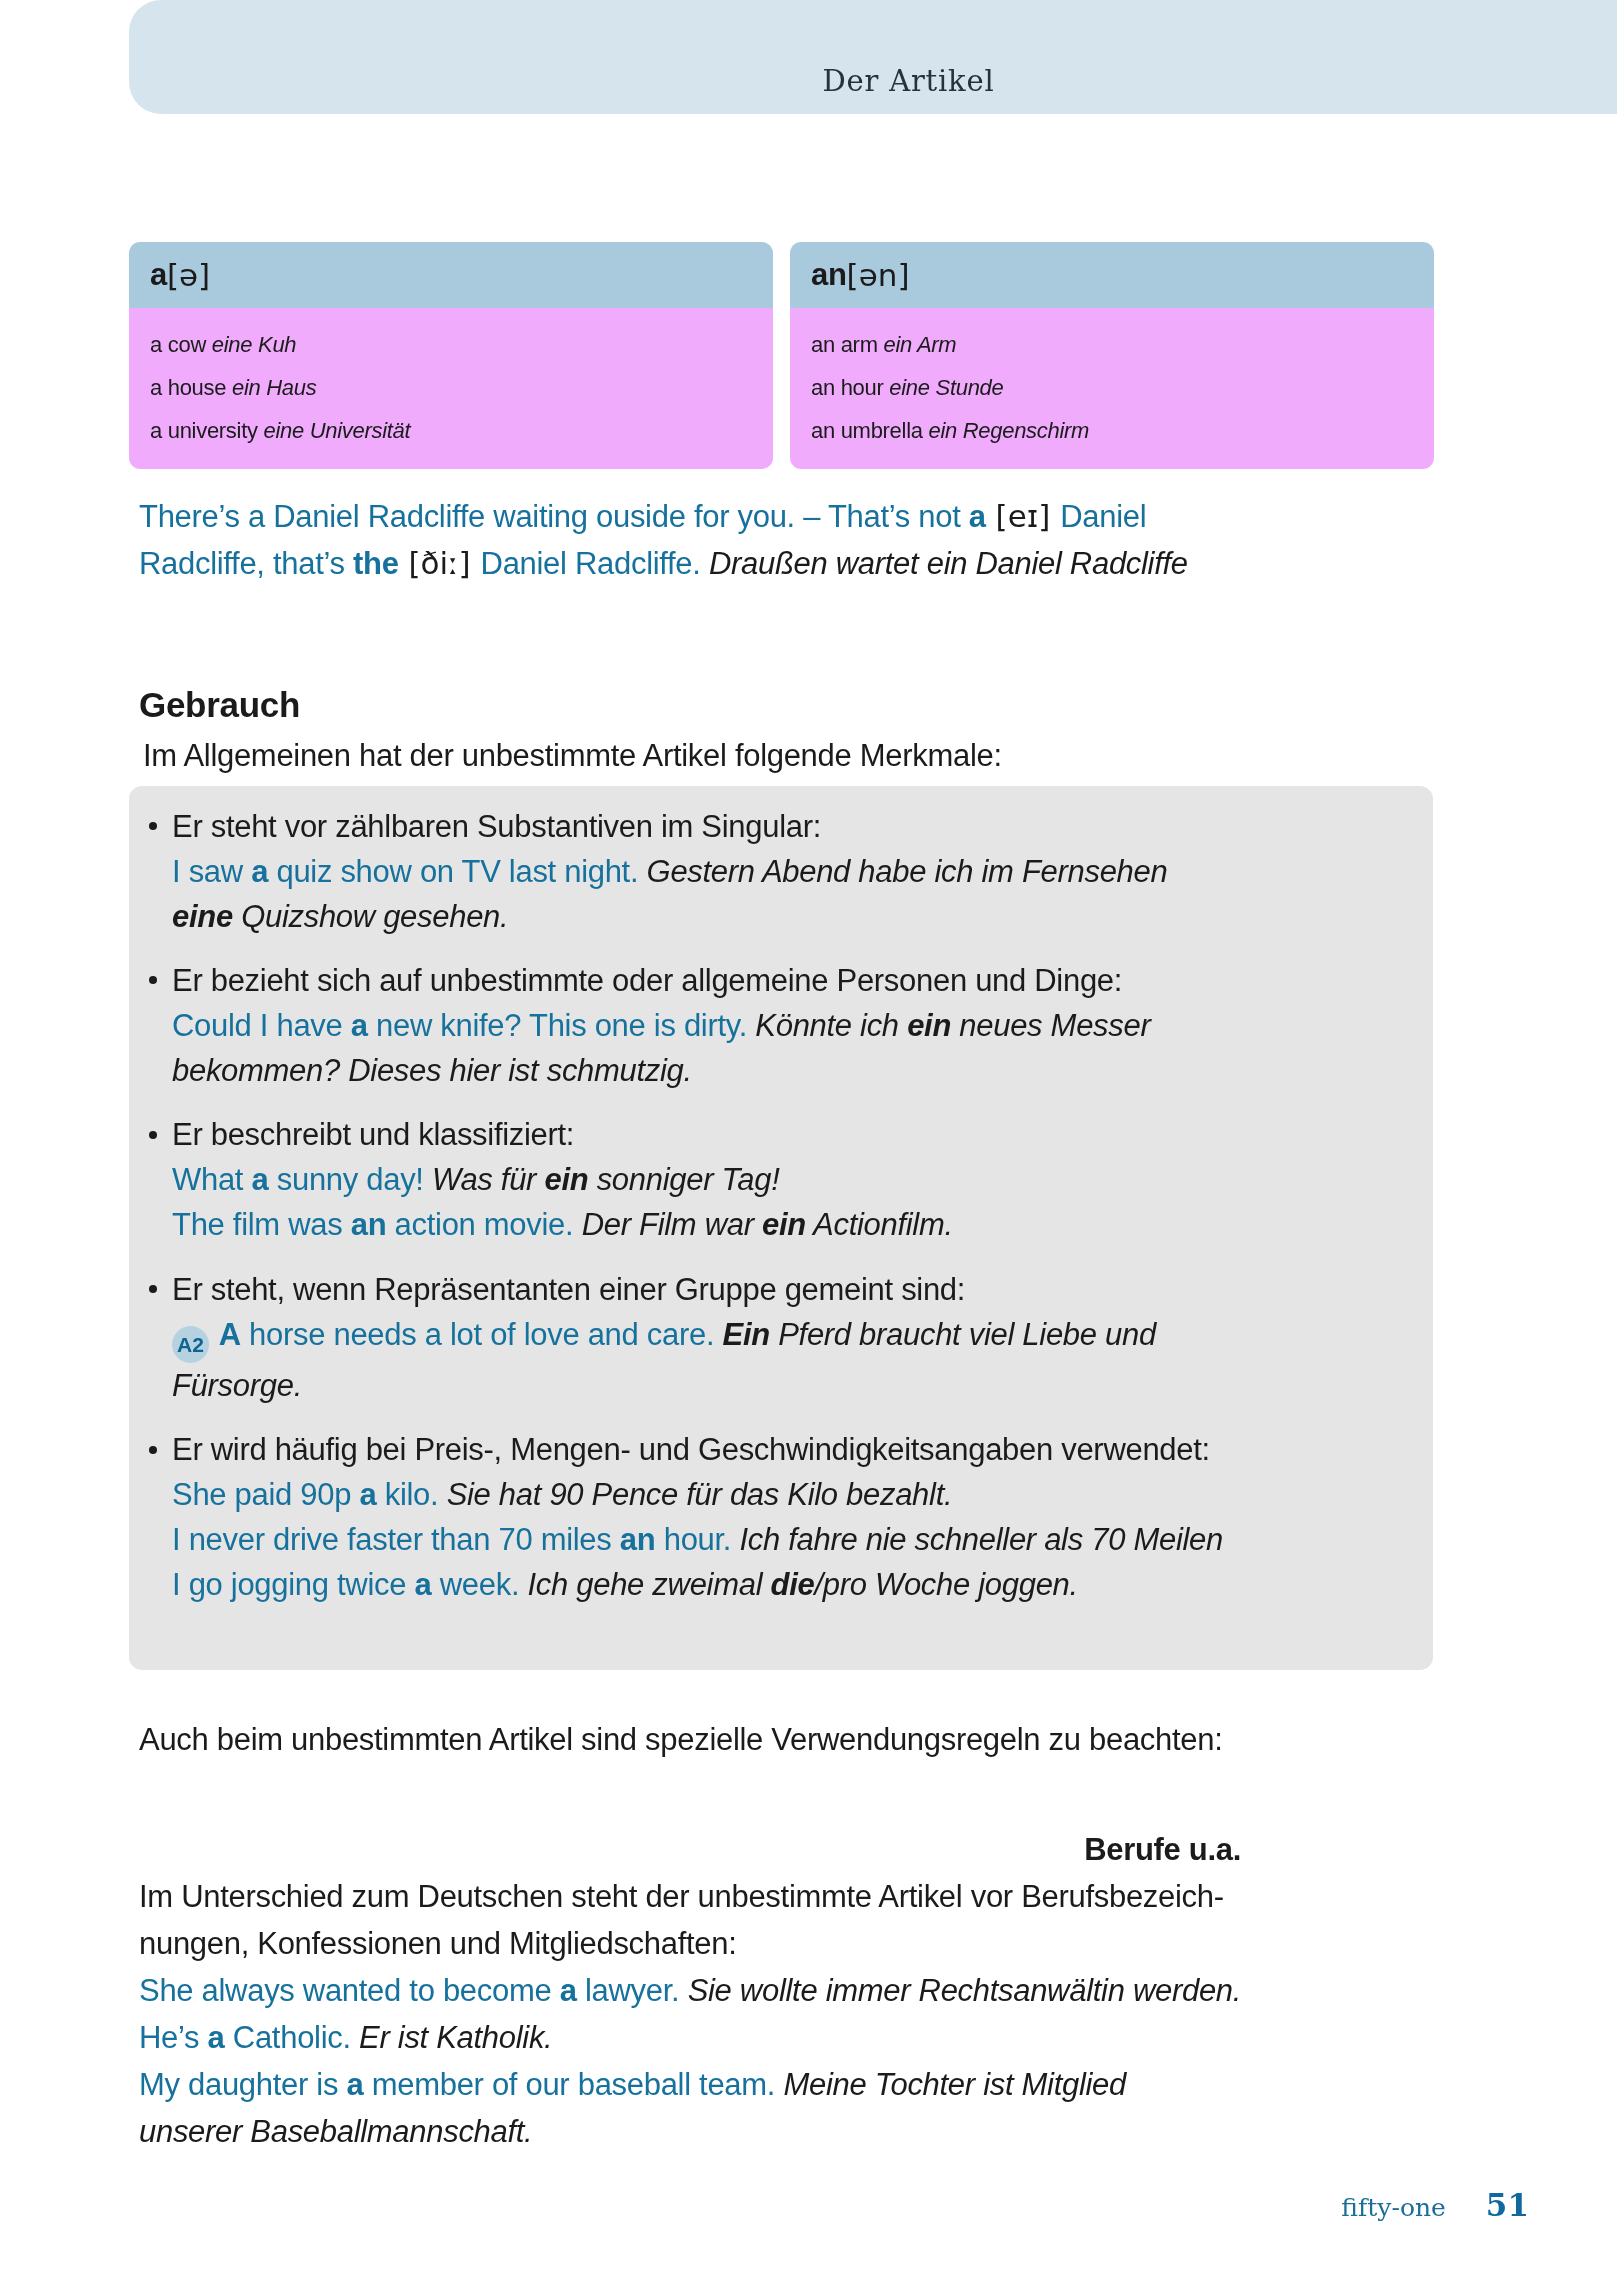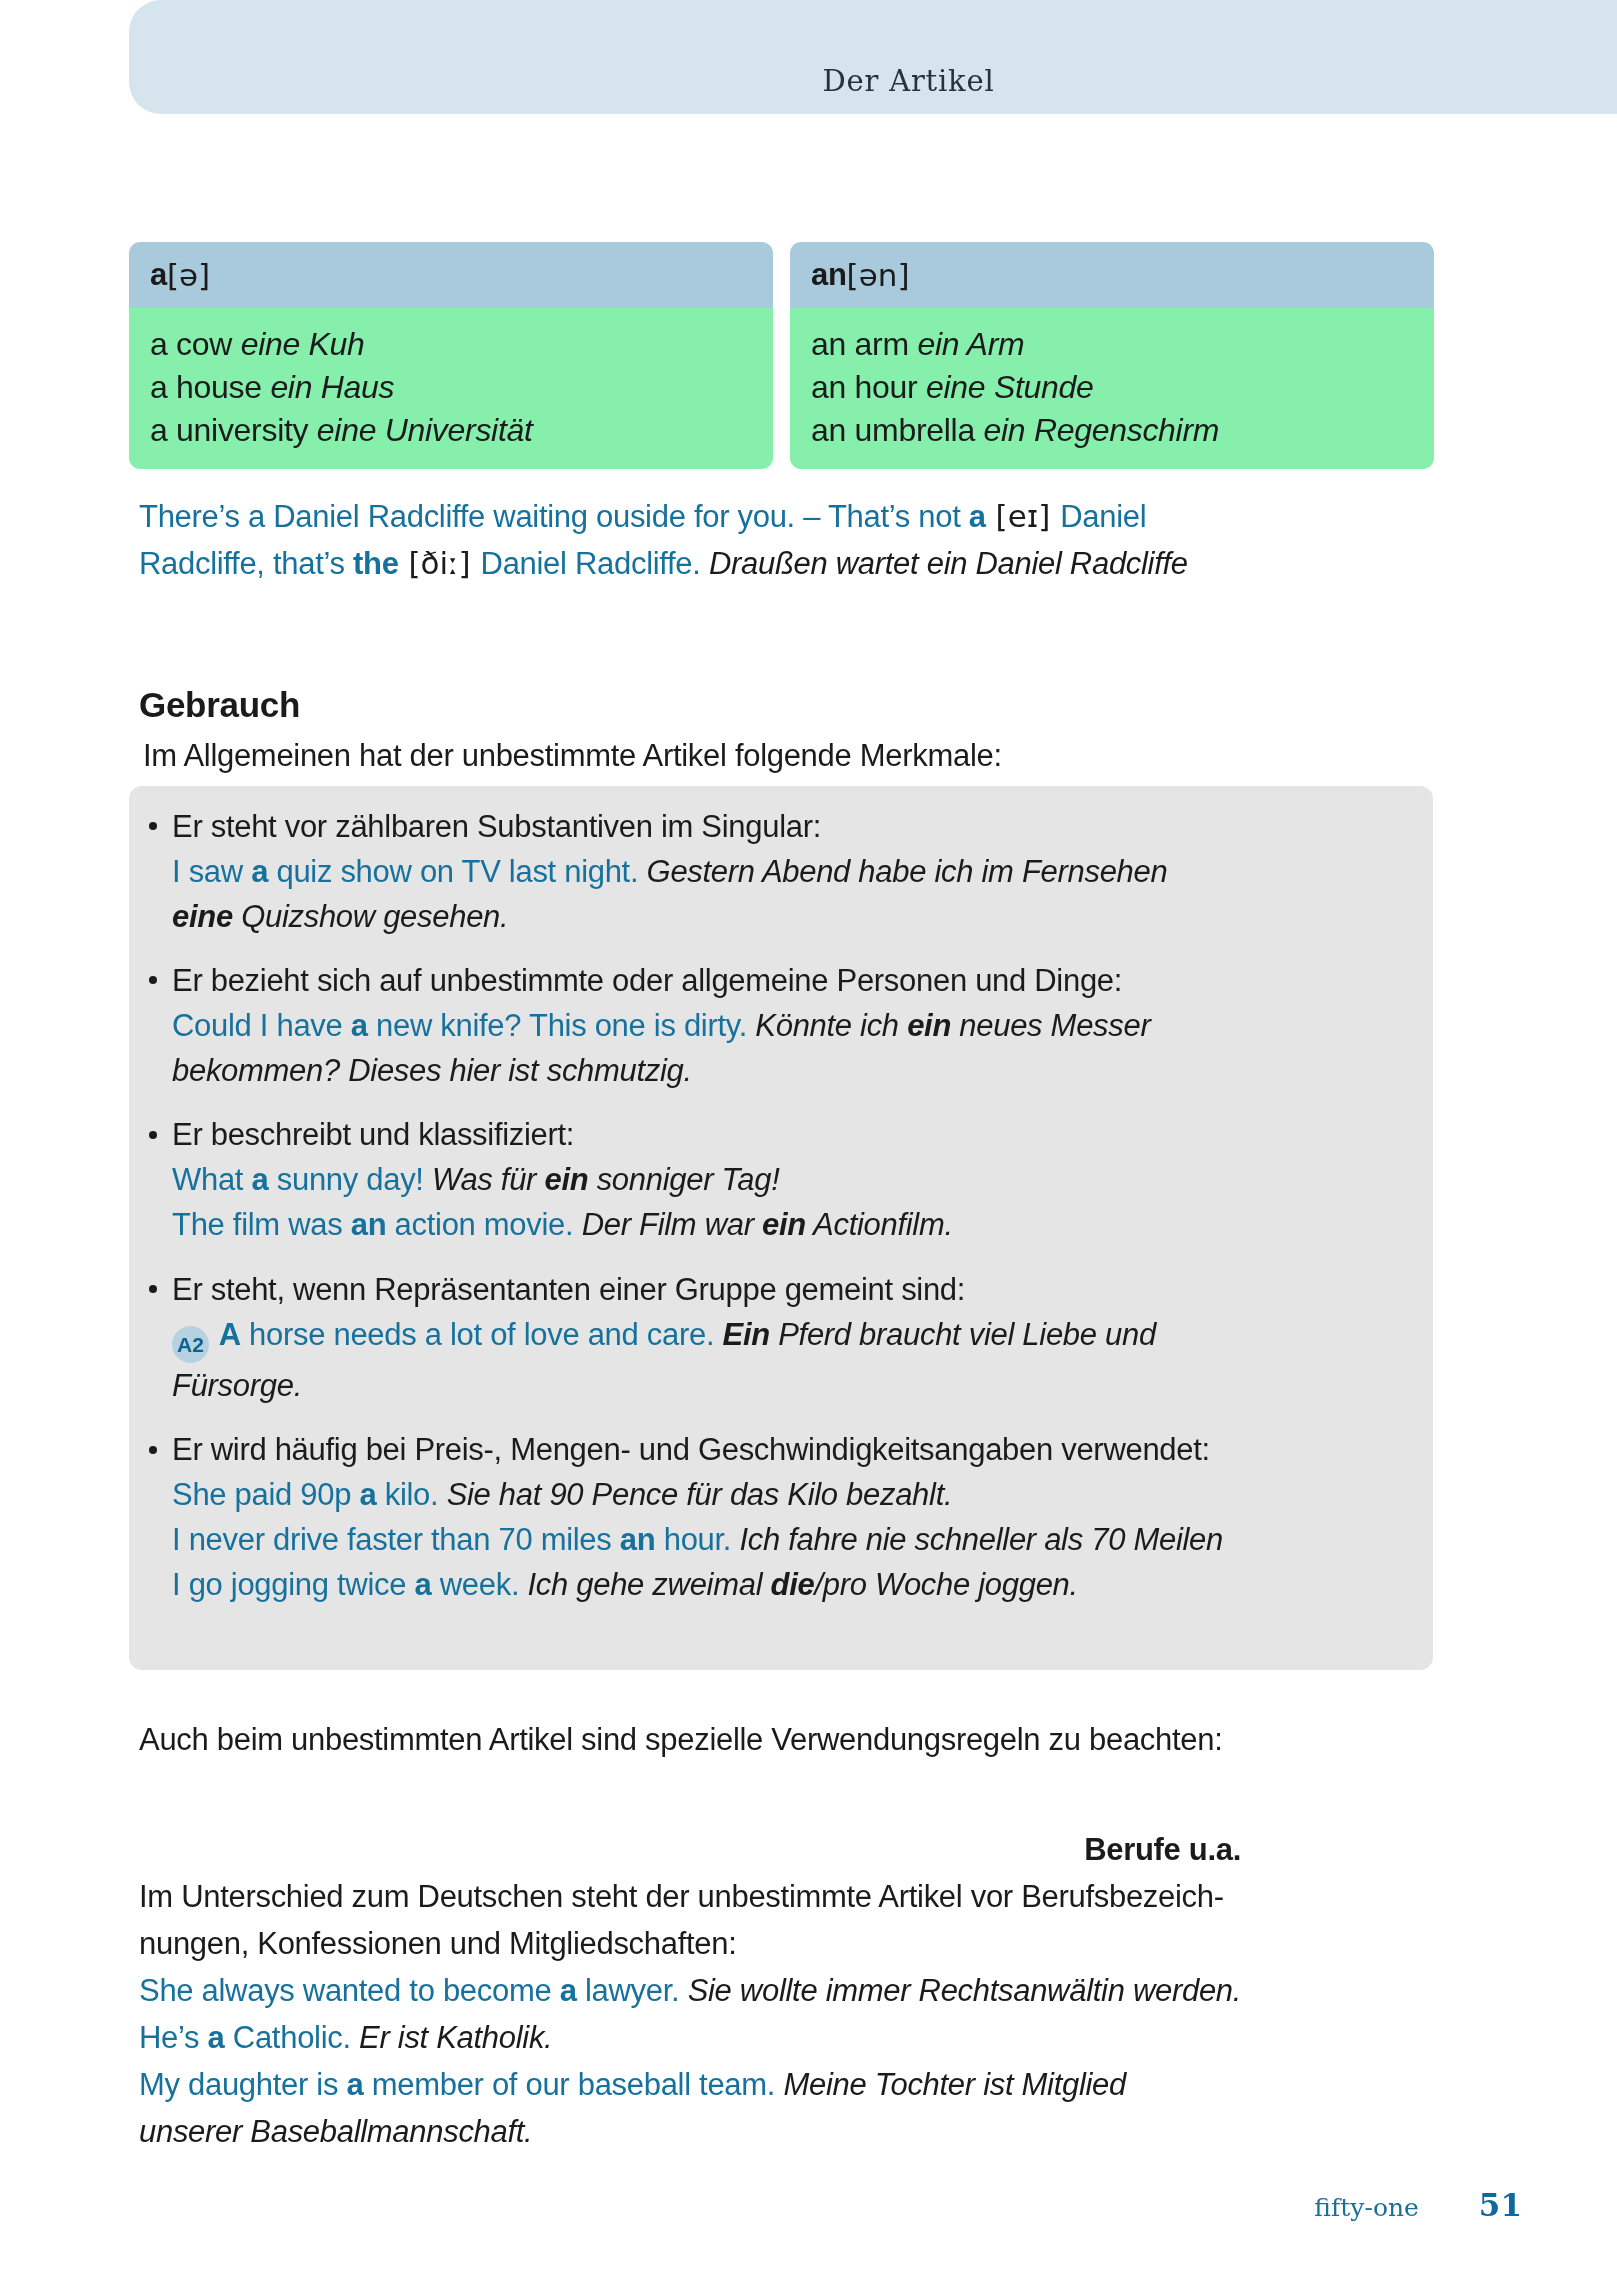--- a/index.html
+++ b/index.html
@@ -23,21 +23,21 @@
     font-family:"DejaVu Serif", serif;
     font-size:29px;color:#27333c;letter-spacing:0.8px;
   }
   
   .vocab-wrap{position:absolute;left:129px;top:242px;width:1305px;display:flex;gap:17px;}
   .vocab-box{width:644px;border-radius:11.3px;overflow:hidden;}
   .vocab-head{
     background:#a9cadd;height:66px;display:flex;align-items:center;
     padding:0 21px;font-size:31px;box-sizing:border-box;
   }
-  .vocab-body{background:#86efac;padding:14.5px 21px 17.7px;font-size:32px;line-height:43px;box-sizing:border-box;}
+  .vocab-body{background:#f0abfc;padding:14.5px 21px 17.7px;font-size:22px;line-height:43px;box-sizing:border-box;}
   .vocab-row{white-space:nowrap;}
   
   .rich-line{white-space:nowrap;}
   .s-en{color:#16719c;}
   .s-enb{color:#16719c;font-weight:bold;}
   .s-de{font-style:italic;}
   .s-deb{font-style:italic;font-weight:bold;}
   .s-b{font-weight:bold;}
   .s-p{}
   .s-i{font-style:italic;}
@@ -64,21 +64,21 @@
   }
   .usage-group{position:relative;margin-bottom:19.3px;}
   .usage-group .rich-line{line-height:45px;}
   .g-head{position:relative;}
   .dot{position:absolute;left:-23.4px;top:18.5px;width:8px;height:8px;border-radius:50%;background:#1b1b1b;}
   
   .outro{position:absolute;left:139px;top:1716px;font-size:31px;line-height:47px;}
   .berufe{position:absolute;left:139px;top:1826px;font-size:31px;line-height:47px;}
   .berufe-heading{font-weight:bold;text-align:right;}
   
-  .footer{position:absolute;top:2187px;right:96px;display:flex;align-items:baseline;gap:60px;}
+  .footer{position:absolute;top:2187px;right:89px;display:flex;align-items:baseline;gap:40px;}
   .footer-word{font-family:"DejaVu Serif", serif;font-size:25px;color:#1a6e99;letter-spacing:0;}
   .footer-num{font-family:"DejaVu Serif", serif;font-size:31px;font-weight:bold;color:#0e6a9e;letter-spacing:0;}
 </style>
 </head>
 <body>
 
 <div class="page">
 
   <div class="banner">
     <div class="banner-title">Der Artikel</div>

